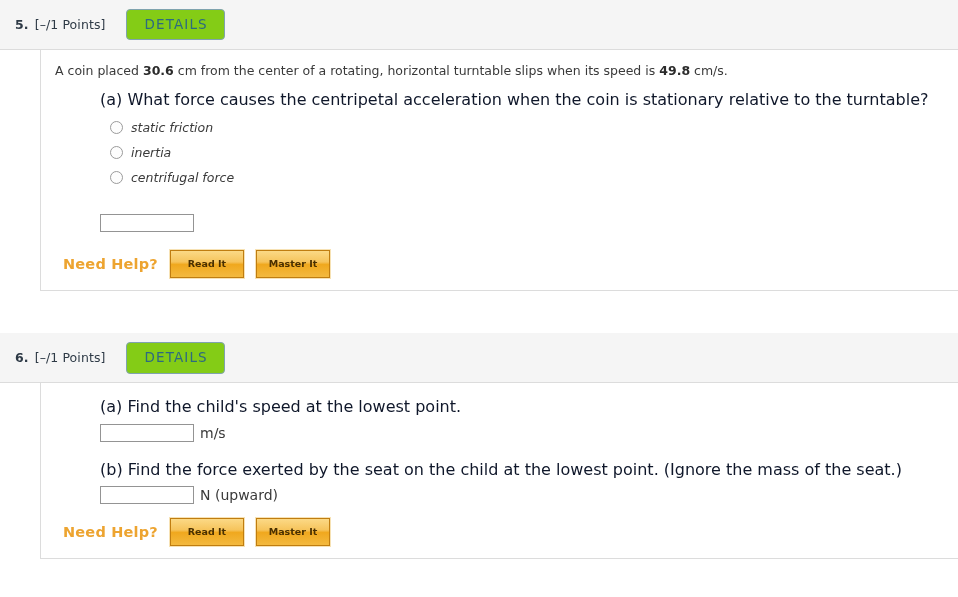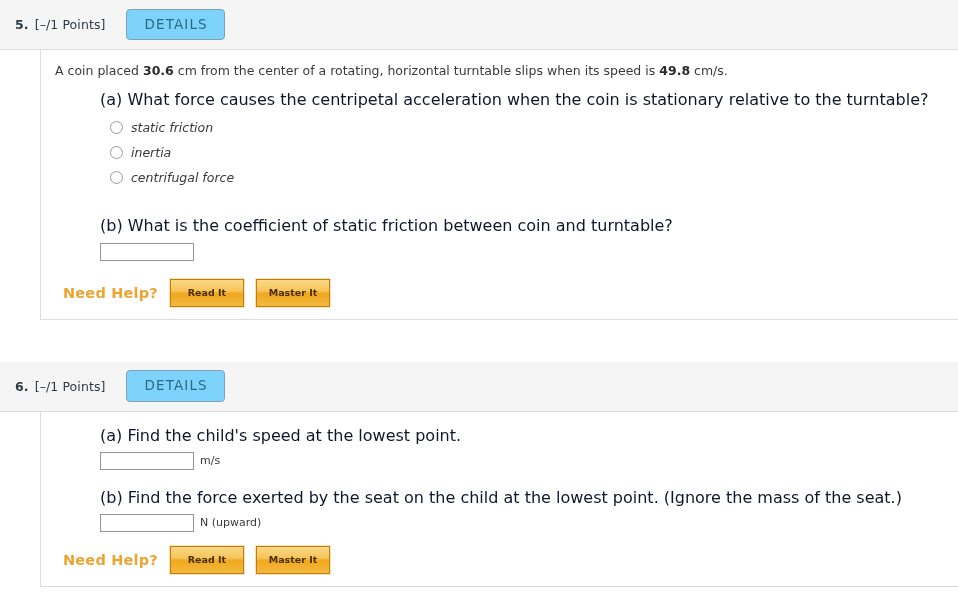--- a/index.html
+++ b/index.html
@@ -46,21 +46,21 @@
     font-weight: normal;
     font-size: 12.5px;
     color: #2e3a46;
     margin-right: 20px;
     letter-spacing: 0.1px;
   }
 
   .details-btn {
     border: 1px solid #7fa3ae;
     border-radius: 4px;
-    background: #7dd3fc;
+    background: #84cc16;
     color: #2d6a80;
     font-size: 13.5px;
     font-family: "DejaVu Sans", "Liberation Sans", sans-serif;
     letter-spacing: 1.1px;
     padding: 8px 16px 8px 18px;
     cursor: pointer;
     line-height: 1;
   }
 
   
@@ -137,21 +137,21 @@
     height: 18px;
     border: 1px solid #949494;
     background: #ffffff;
     font-family: "DejaVu Sans", "Liberation Sans", sans-serif;
     font-size: 12px;
     box-sizing: border-box;
     padding: 0 3px;
     outline: none;
   }
   .unit {
-    font-size: 11px;
+    font-size: 14px;
     color: #3a3a3a;
     margin-left: 6px;
   }
 
   
   .need-help {
     display: flex;
     align-items: center;
     margin: 18px 0 0 8px;
     padding-bottom: 12px;
@@ -216,21 +216,20 @@
             <span class="option-label">inertia</span>
           </li>
           <li class="option">
             <span class="radio"></span>
             <span class="option-label">centrifugal force</span>
           </li>
         </ul>
       </div>
 
       <div class="part" style="margin-top:24px;">
-        <p class="part-prompt">(b) What is the coefficient of static friction between coin and turntable?</p>
         <div class="answer-row">
           <input class="answer-input" type="text" value="" style="">
         </div>
       </div>
 
       <div class="need-help">
         <span class="need-help-label">Need Help?</span>
         <button class="help-btn">Read It</button>
         <button class="help-btn">Master It</button>
       </div>

